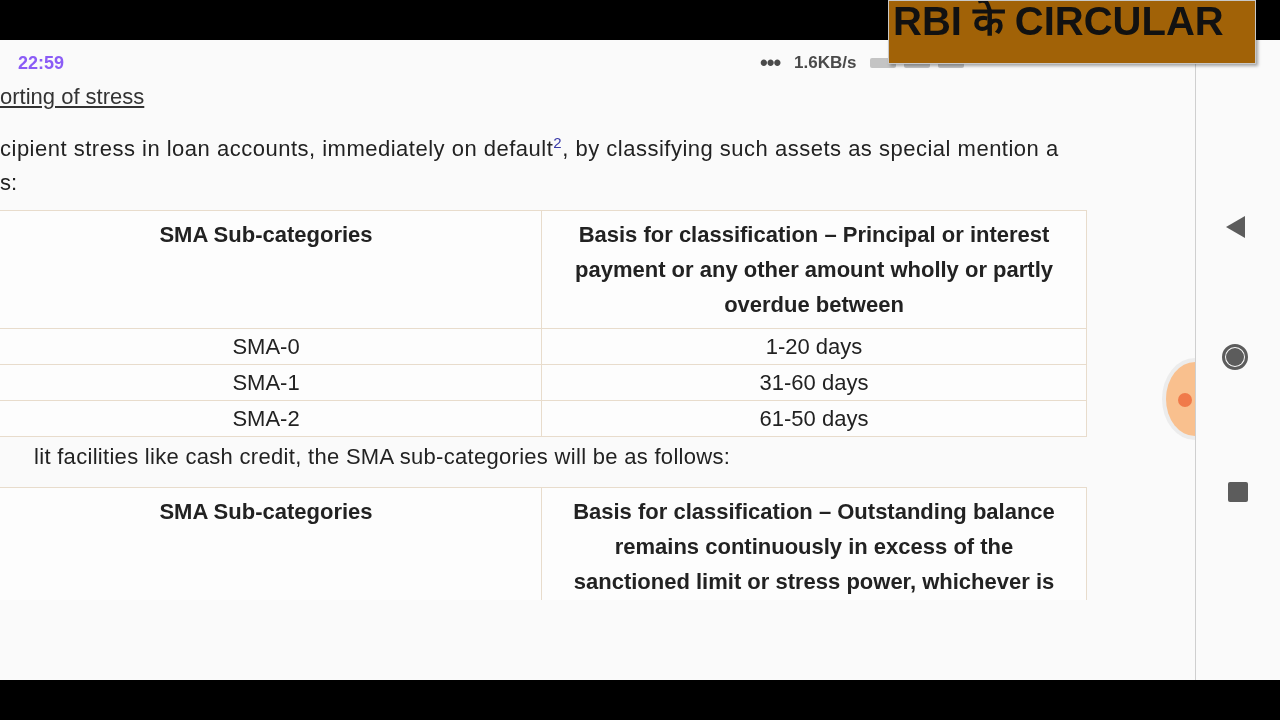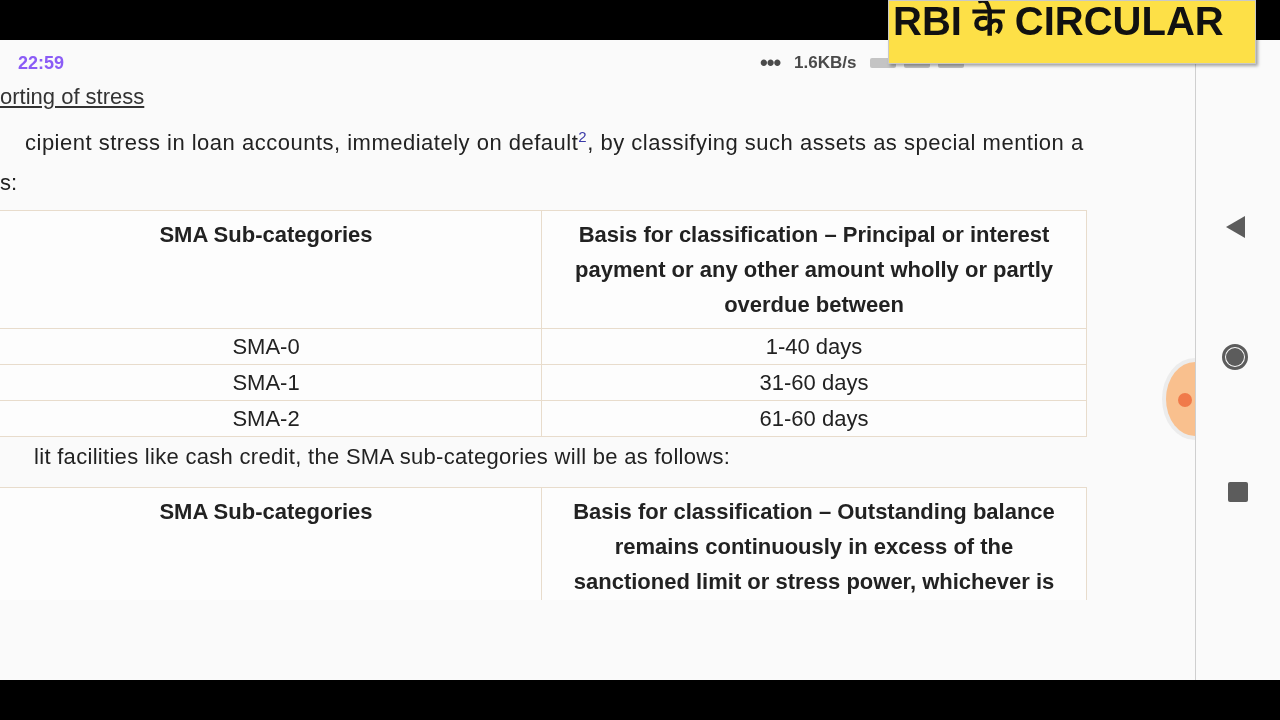--- a/index.html
+++ b/index.html
@@ -23,21 +23,21 @@
     .dots { font-size: 22px; letter-spacing: -1px; line-height: 14px; }
     .sig-icons { display: flex; gap: 8px; align-items: center; opacity: 0.55; }
     .sig-bar { width: 26px; height: 10px; background: #999; border-radius: 2px; }
     .doc {
       position: absolute; left: 0; top: 0; width: 1195px; height: 560px; overflow: hidden;
       color: #222; font-size: 22px;
     }
     .heading {
       position: absolute; left: 0; top: 44px; font-size: 22px; text-decoration: underline; color: #333;
     }
-    .para1 { position: absolute; left: 0; top: 88px; white-space: nowrap; letter-spacing: 0.5px; margin-left: 25px; }
+    .para1 { position: absolute; left: 0; top: 94px; white-space: nowrap; letter-spacing: 0.5px; }
     .para1 sup { color: #3a3aa8; font-size: 15px; }
     .para1b { position: absolute; left: 0; top: 130px; }
     .para2 { position: absolute; left: 0; top: 404px; white-space: nowrap; letter-spacing: 0.3px; margin-left: 34px; }
     table.sma {
       position: absolute; left: -10px; border-collapse: collapse; background: #fdfdfd;
     }
     table.sma td, table.sma th {
       border: 1.5px solid #e8dccc; text-align: center; font-size: 22px; color: #222;
     }
     table.sma th { font-weight: bold; vertical-align: top; padding: 6px 14px; line-height: 35px; }
@@ -57,21 +57,21 @@
       background: #fafafa;
     }
     .nav-home .inner { width: 18px; height: 18px; border-radius: 50%; background: #5c5c5c; }
     .nav-recent { position: absolute; left: 1228px; top: 442px; width: 20px; height: 20px; background: #5c5c5c; border-radius: 2px; }
     .float-bubble {
       position: absolute; left: 1166px; top: 322px; width: 58px; height: 74px; border-radius: 50%;
       background: #f9c08e; box-shadow: 0 0 0 4px #ececec; clip-path: inset(-10px 29px -10px -10px);
     }
     .float-bubble .dot { position: absolute; left: 12px; top: 31px; width: 14px; height: 14px; border-radius: 50%; background: #f07a4a; }
     .overlay-banner {
-      position: absolute; left: 888px; top: 0; width: 368px; height: 64px; background: #fde047;
+      position: absolute; left: 888px; top: 0; width: 368px; height: 64px; background: #a16207;
       border: 1px solid #c8c8c8; box-shadow: 2px 2px 3px rgba(0,0,0,0.35); box-sizing: border-box;
       font-size: 40px; font-weight: bold; color: #111; padding-left: 4px; line-height: 40px;
       display: flex; align-items: flex-start; overflow: hidden;
     }
   </style>
 </head>
 <body>
 
 <div class="top-bar"></div>
 
@@ -86,29 +86,29 @@
     <div class="para1b">s:</div>
 
     <table class="sma t1">
       <tbody>
           <tr>
         <th class="c1" style="height:98px">SMA Sub-categories</th>
         <th class="c2">Basis for classification – Principal or interest payment or any other amount wholly or partly overdue between</th>
       </tr>
       <tr>
         <td>SMA-0</td>
-        <td>1-40 days</td>
+        <td>1-20 days</td>
       </tr>
       <tr>
         <td>SMA-1</td>
         <td>31-60 days</td>
       </tr>
       <tr>
         <td>SMA-2</td>
-        <td>61-60 days</td>
+        <td>61-50 days</td>
       </tr>
     </tbody>
       </table>
 
     <div class="para2">lit facilities like cash credit, the SMA sub-categories will be as follows:</div>
 
     <table class="sma t2">
       <tbody>
           <tr>
         <th class="c1" style="height:130px">SMA Sub-categories</th>

